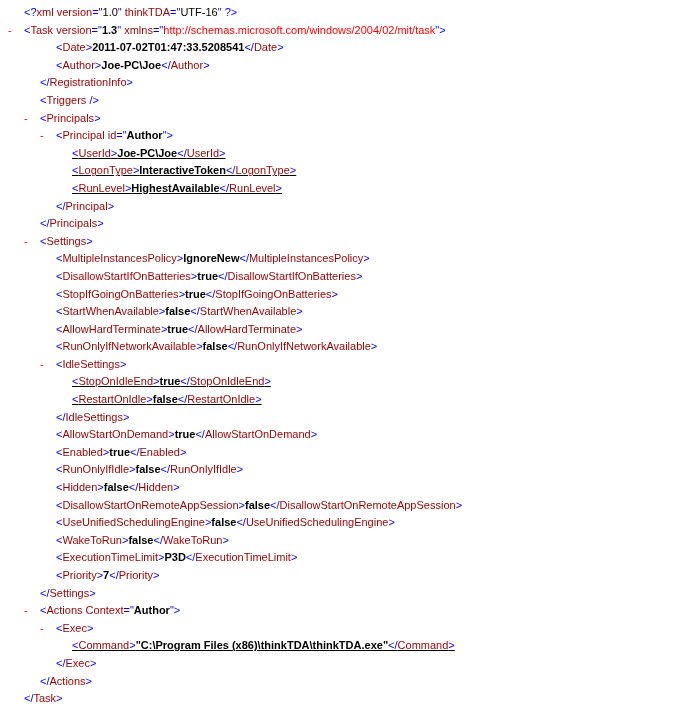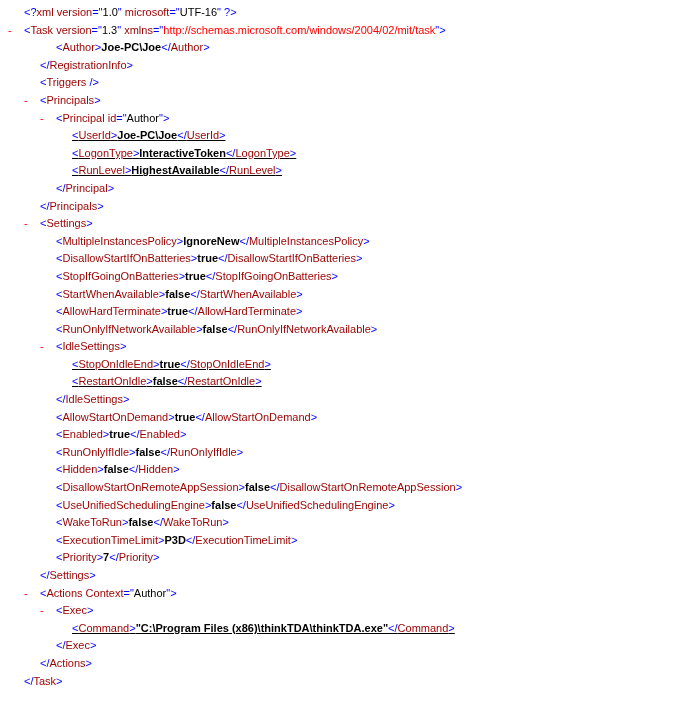--- a/index.html
+++ b/index.html
@@ -14,42 +14,43 @@
   }
   .line {
     display: block;
   }
   .indent1 { padding-left: 16px; }
   .indent2 { padding-left: 32px; }
   .indent3 { padding-left: 48px; }
   .indent4 { padding-left: 64px; text-decoration: underline; }
   .tagname { color: #990000; }
   .punct { color: #0000ff; }
-  .attrval { color: #000000; font-weight: normal; text-align: center; }
+  .attrval { color: #000000; font-weight: bold; text-align: center; }
   .nsval { color: #ff0000; font-weight: normal; }
   .cdata { color: #000000; font-weight: bold; }
   .expcol {
     display: inline-block;
     width: 16px;
     color: #ff0000;
     text-align: left;
     margin-left: -16px;
   }
   .norm { color: #000000; }
 </style>
 </head>
 <body>
 
 <div>
 
-<span class="line indent1"><span class="punct">&lt;?</span><span class="tagname">xml </span><span class="tagname">version</span><span class="punct">="</span><span class="norm">1.0</span><span class="punct">" </span><span class="tagname">microsoft</span><span class="punct">="</span><span class="norm">UTF-16</span><span class="punct">" ?&gt;</span></span>
+<span class="line indent1"><span class="punct">&lt;?</span><span class="tagname">xml </span><span class="tagname">version</span><span class="punct">="</span><span class="norm">1.0</span><span class="punct">" </span><span class="tagname">thinkTDA</span><span class="punct">="</span><span class="norm">UTF-16</span><span class="punct">" ?&gt;</span></span>
 
 <span class="line indent1"><span class="expcol">-</span><span class="punct">&lt;</span><span class="tagname">Task </span><span class="tagname">version</span><span class="punct">="</span><span class="attrval">1.3</span><span class="punct">" </span><span class="tagname">xmlns</span><span class="punct">="</span><span class="nsval">http://schemas.microsoft.com/windows/2004/02/mit/task</span><span class="punct">"&gt;</span></span>
 
 
+<span class="line indent3"><span class="punct">&lt;</span><span class="tagname">Date</span><span class="punct">&gt;</span><span class="cdata">2011-07-02T01:47:33.5208541</span><span class="punct">&lt;/</span><span class="tagname">Date</span><span class="punct">&gt;</span></span>
 
 <span class="line indent3"><span class="punct">&lt;</span><span class="tagname">Author</span><span class="punct">&gt;</span><span class="cdata">Joe-PC\Joe</span><span class="punct">&lt;/</span><span class="tagname">Author</span><span class="punct">&gt;</span></span>
 
 <span class="line indent2"><span class="punct">&lt;/</span><span class="tagname">RegistrationInfo</span><span class="punct">&gt;</span></span>
 
 <span class="line indent2"><span class="punct">&lt;</span><span class="tagname">Triggers</span><span class="punct"> /&gt;</span></span>
 
 <span class="line indent2"><span class="expcol">-</span><span class="punct">&lt;</span><span class="tagname">Principals</span><span class="punct">&gt;</span></span>
 
 <span class="line indent3"><span class="expcol">-</span><span class="punct">&lt;</span><span class="tagname">Principal </span><span class="tagname">id</span><span class="punct">="</span><span class="attrval">Author</span><span class="punct">"&gt;</span></span>

